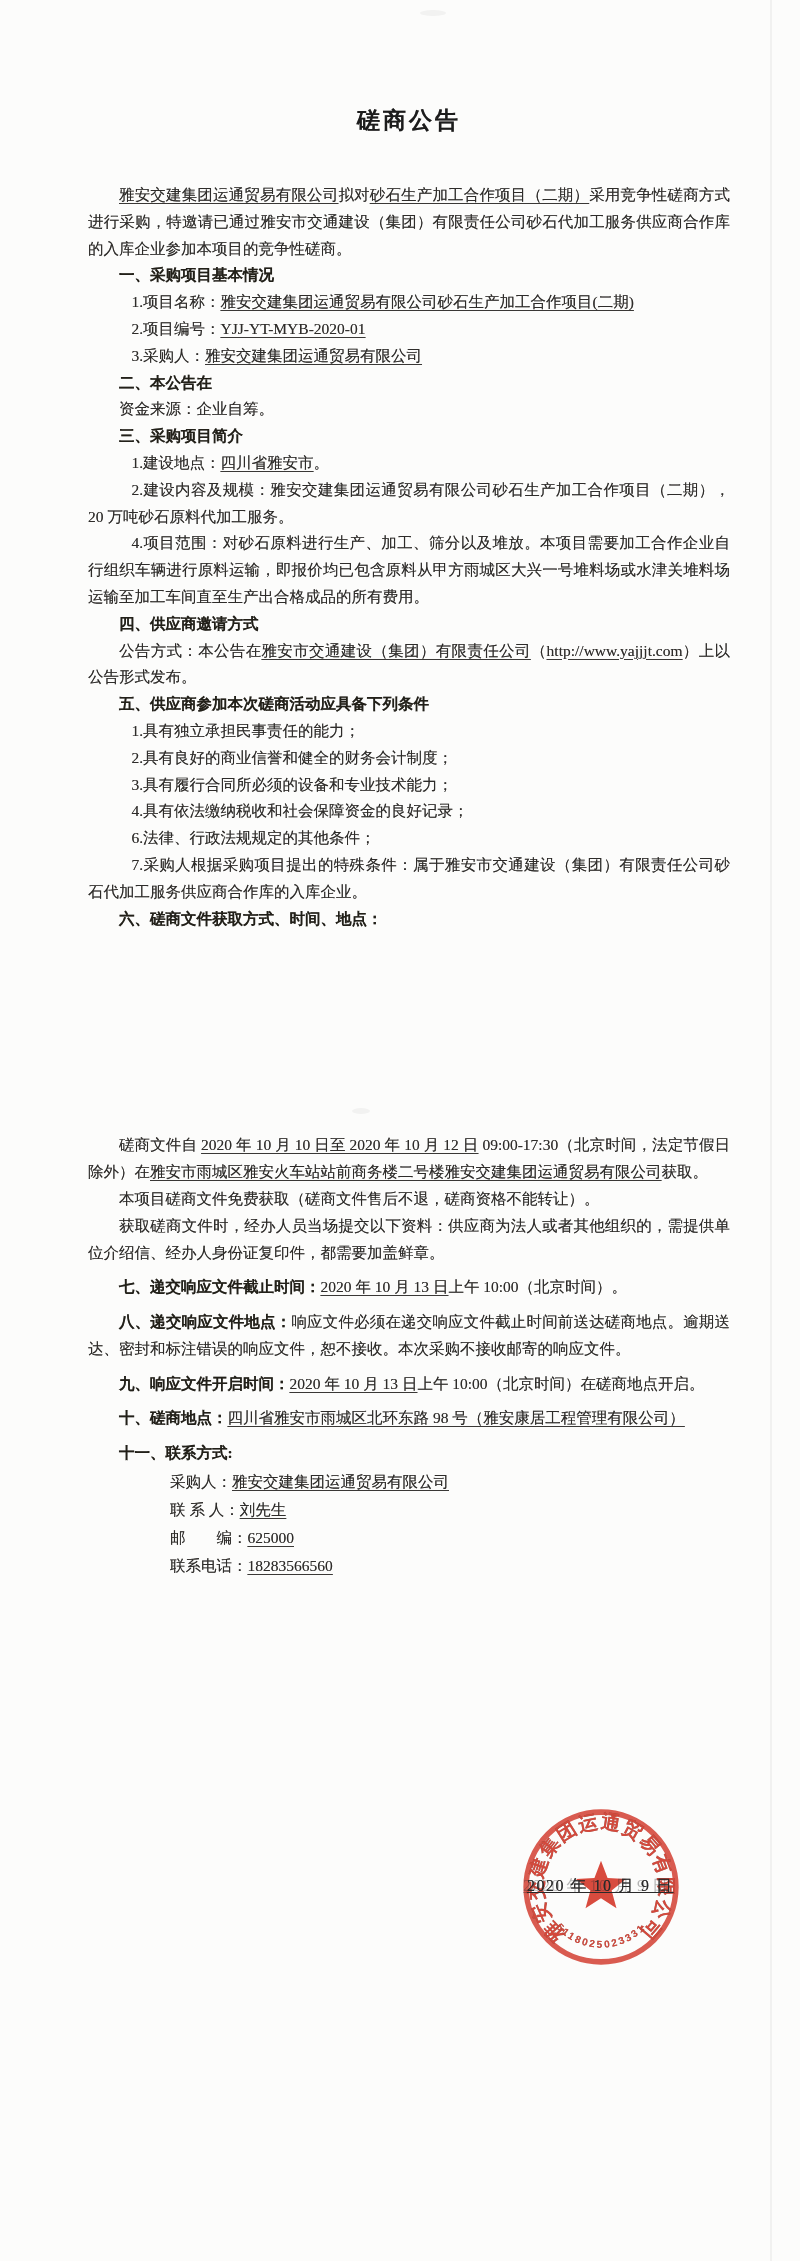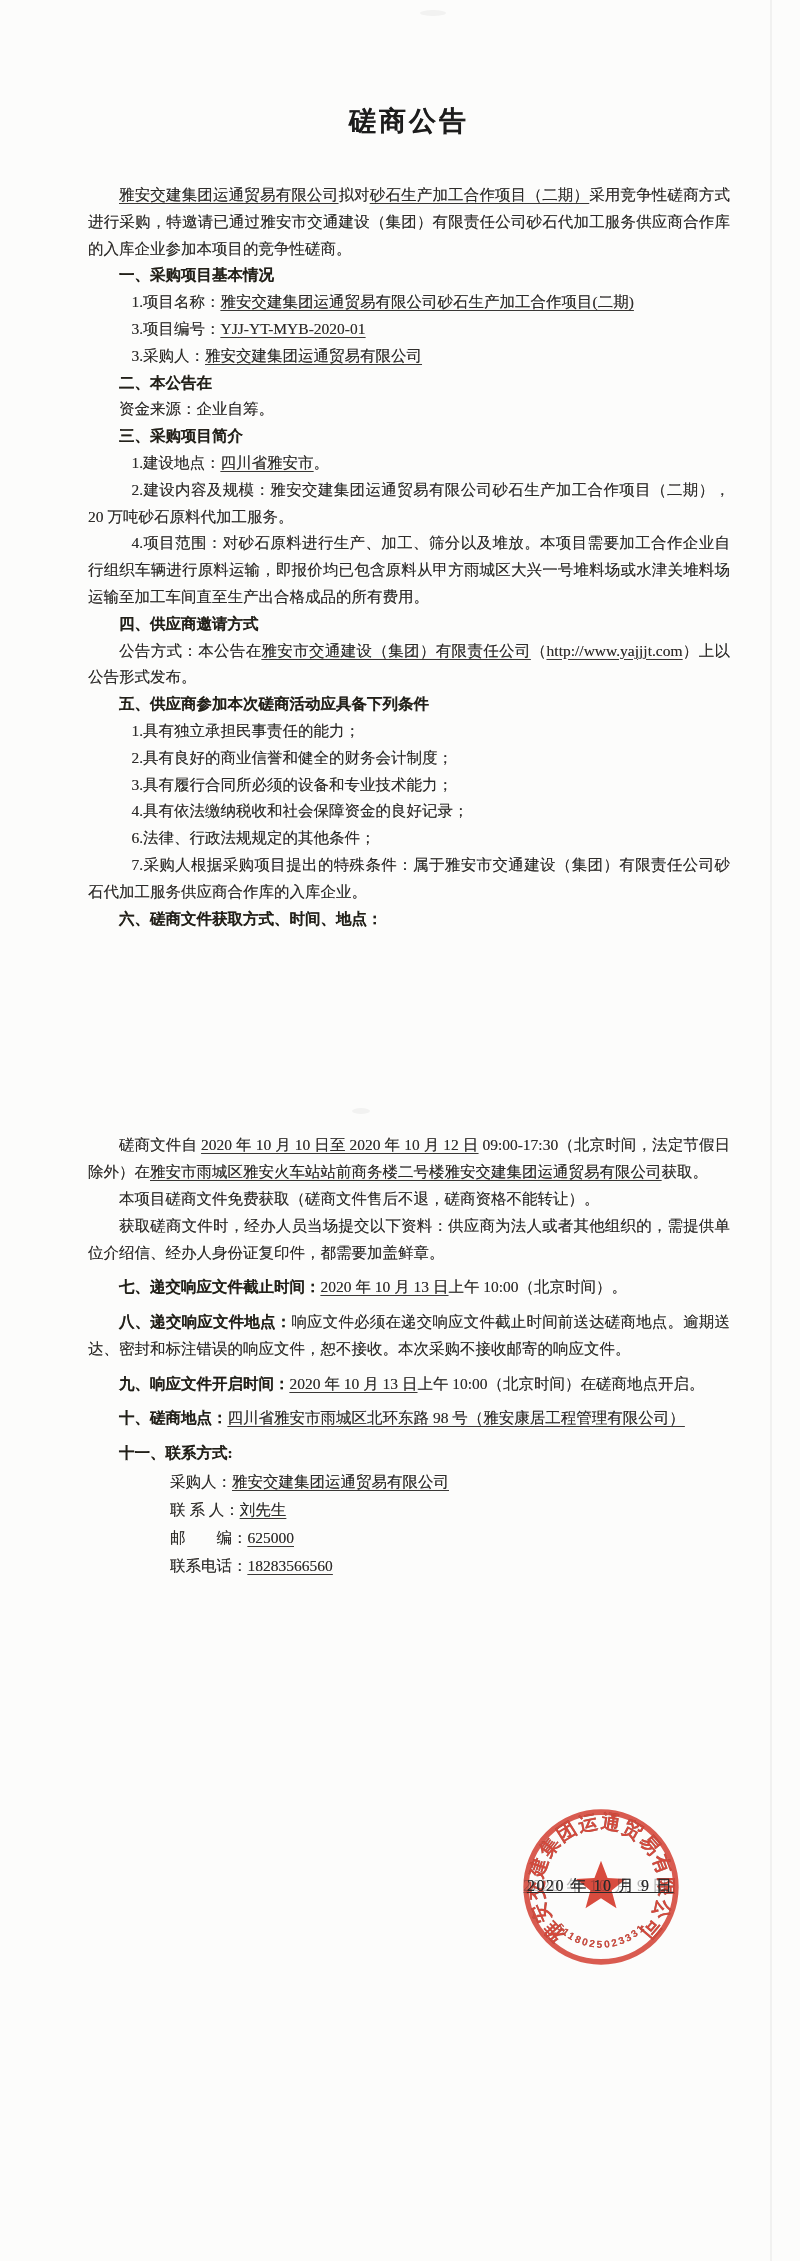--- a/index.html
+++ b/index.html
@@ -17,21 +17,21 @@
     position:absolute;top:0;right:28px;width:2px;height:100%;
     background:rgba(0,0,0,.045);
   }
   .smudge{position:absolute;background:rgba(60,60,60,.05);border-radius:50%;}
   .content{
     position:absolute;left:88px;top:0;width:642px;
     font-size:15.5px;line-height:26.8px;
   }
   .doc-title{
     margin-top:104px;margin-bottom:44px;
-    text-align:center;font-size:27px;font-weight:bold;
+    text-align:center;font-size:23px;font-weight:bold;
     letter-spacing:3px;color:#1c1c1c;line-height:34px;
   }
   p{margin:0;text-align:justify;}
   .ind2{text-indent:2em;}
   .ind3{text-indent:2.8em;}
   .h{font-weight:bold;color:#222019;}
   .u{text-decoration:underline;text-underline-offset:3px;text-decoration-thickness:1px;text-decoration-color:#3a3836;}
   .nowrap{white-space:nowrap;}
   .spacer{height:200px;}
   .gap8{margin-top:8px;}
@@ -64,21 +64,21 @@
   <div class="smudge" style="left:356px;top:1190px;width:14px;height:6px;"></div>
 
   <div class="content">
 
     <div class="doc-title">磋商公告</div>
 
     <p class="ind2"><span class="u">雅安交建集团运通贸易有限公司</span><span>拟对</span><span class="u">砂石生产加工合作项目（二期）</span><span>采用竞争性磋商方式进行采购，特邀请已通过雅安市交通建设（集团）有限责任公司砂石代加工服务供应商合作库的入库企业参加本项目的竞争性磋商。</span></p>
 
     <p class="ind2 h">一、采购项目基本情况</p>
     <p class="ind3"><span>1.项目名称：</span><span class="u">雅安交建集团运通贸易有限公司砂石生产加工合作项目(二期)</span></p>
-    <p class="ind3"><span>3.项目编号：</span><span class="u">YJJ-YT-MYB-2020-01</span></p>
+    <p class="ind3"><span>2.项目编号：</span><span class="u">YJJ-YT-MYB-2020-01</span></p>
     <p class="ind3"><span>3.采购人：</span><span class="u">雅安交建集团运通贸易有限公司</span></p>
 
     <p class="ind2 h">二、本公告在</p>
     <p class="ind2">资金来源：企业自筹。</p>
 
     <p class="ind2 h">三、采购项目简介</p>
     <p class="ind3"><span>1.建设地点：</span><span class="u">四川省雅安市</span><span>。</span></p>
     <p class="ind3">2.建设内容及规模：雅安交建集团运通贸易有限公司砂石生产加工合作项目（二期），20 万吨砂石原料代加工服务。</p>
     <p class="ind3">4.项目范围：对砂石原料进行生产、加工、筛分以及堆放。本项目需要加工合作企业自行组织车辆进行原料运输，即报价均已包含原料从甲方雨城区大兴一号堆料场或水津关堆料场运输至加工车间直至生产出合格成品的所有费用。</p>
 

